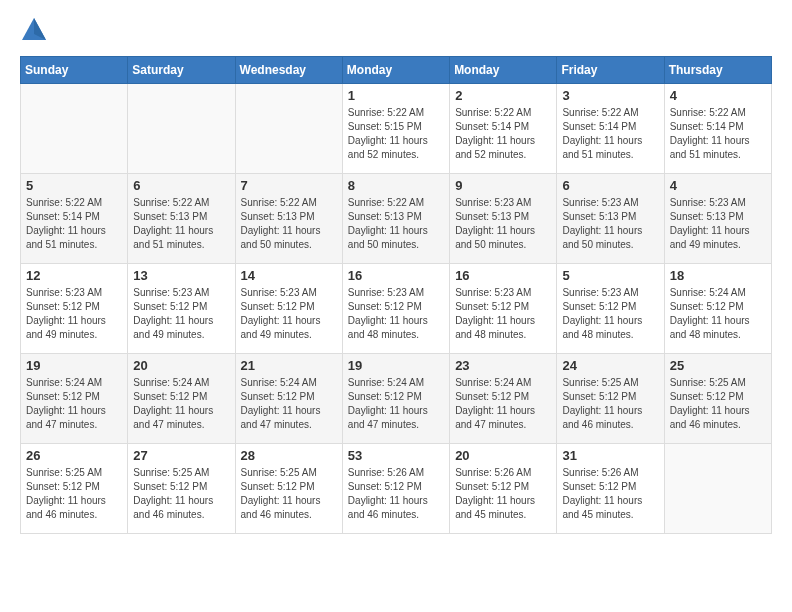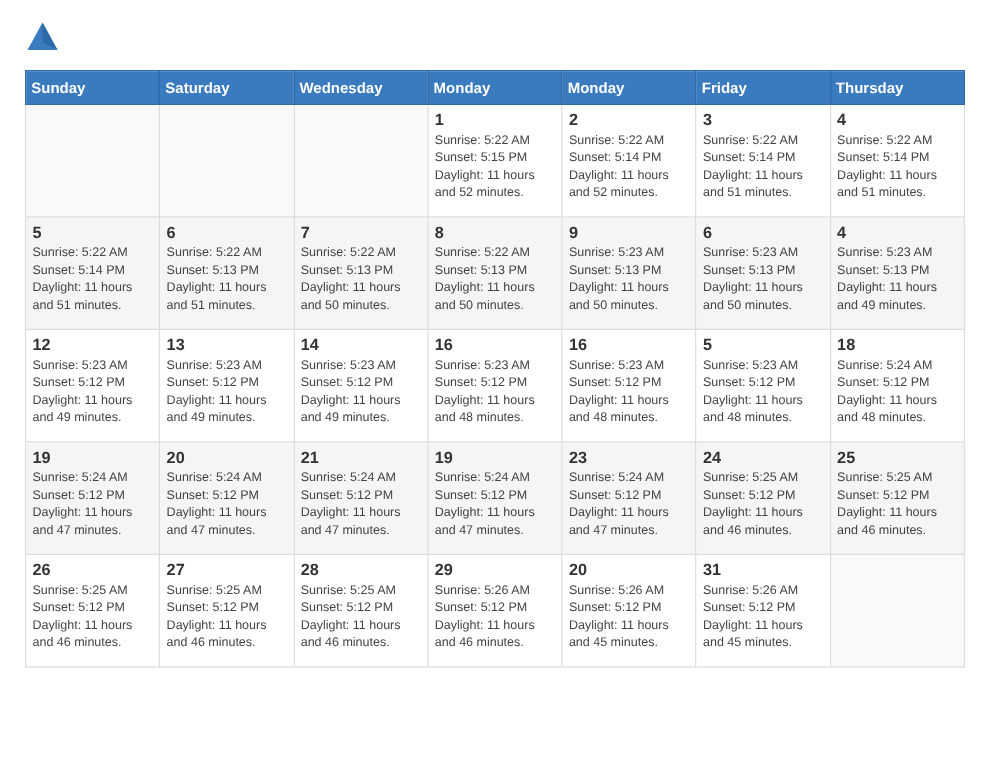--- a/index.html
+++ b/index.html
@@ -333,21 +333,21 @@
 and 46 minutes.</div>
           </td>
           <td>
             <span class="day-number">28</span>
             <div class="day-info" style="white-space: pre-line;">Sunrise: 5:25 AM
 Sunset: 5:12 PM
 Daylight: 11 hours
 and 46 minutes.</div>
           </td>
           <td>
-            <span class="day-number">29</span>
+            <span class="day-number">53</span>
             <div class="day-info" style="white-space: pre-line;">Sunrise: 5:26 AM
 Sunset: 5:12 PM
 Daylight: 11 hours
 and 46 minutes.</div>
           </td>
           <td>
             <span class="day-number">20</span>
             <div class="day-info" style="white-space: pre-line;">Sunrise: 5:26 AM
 Sunset: 5:12 PM
 Daylight: 11 hours

